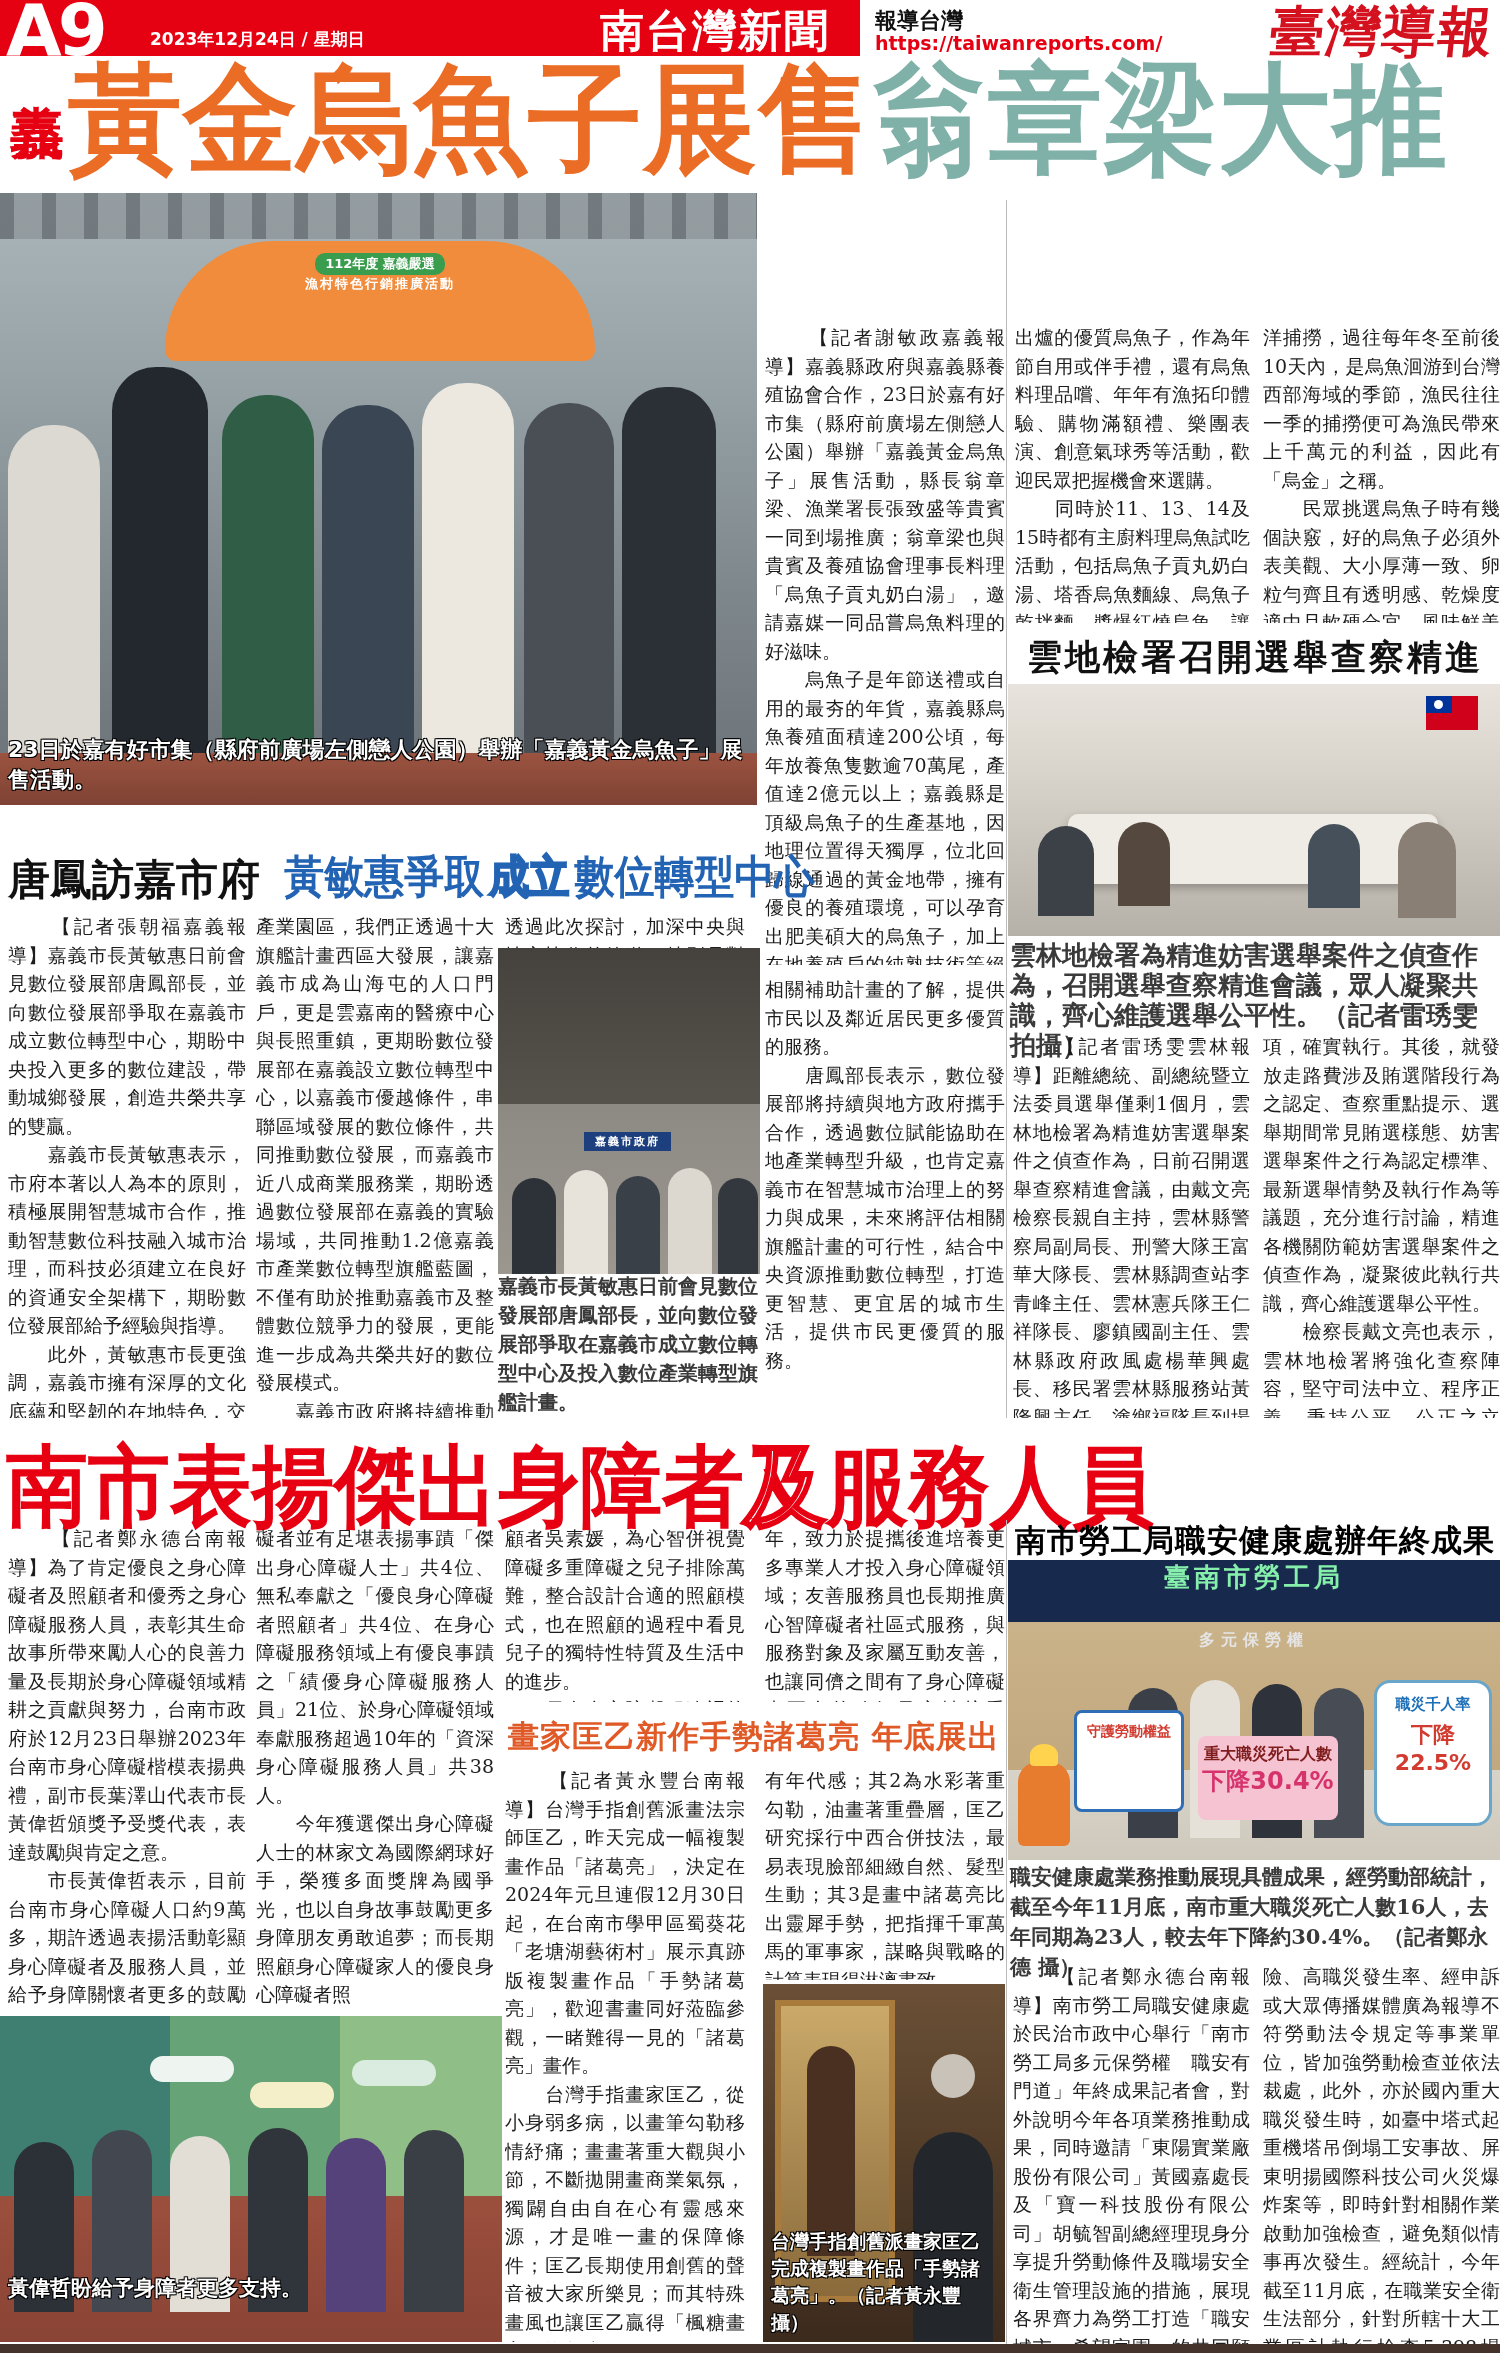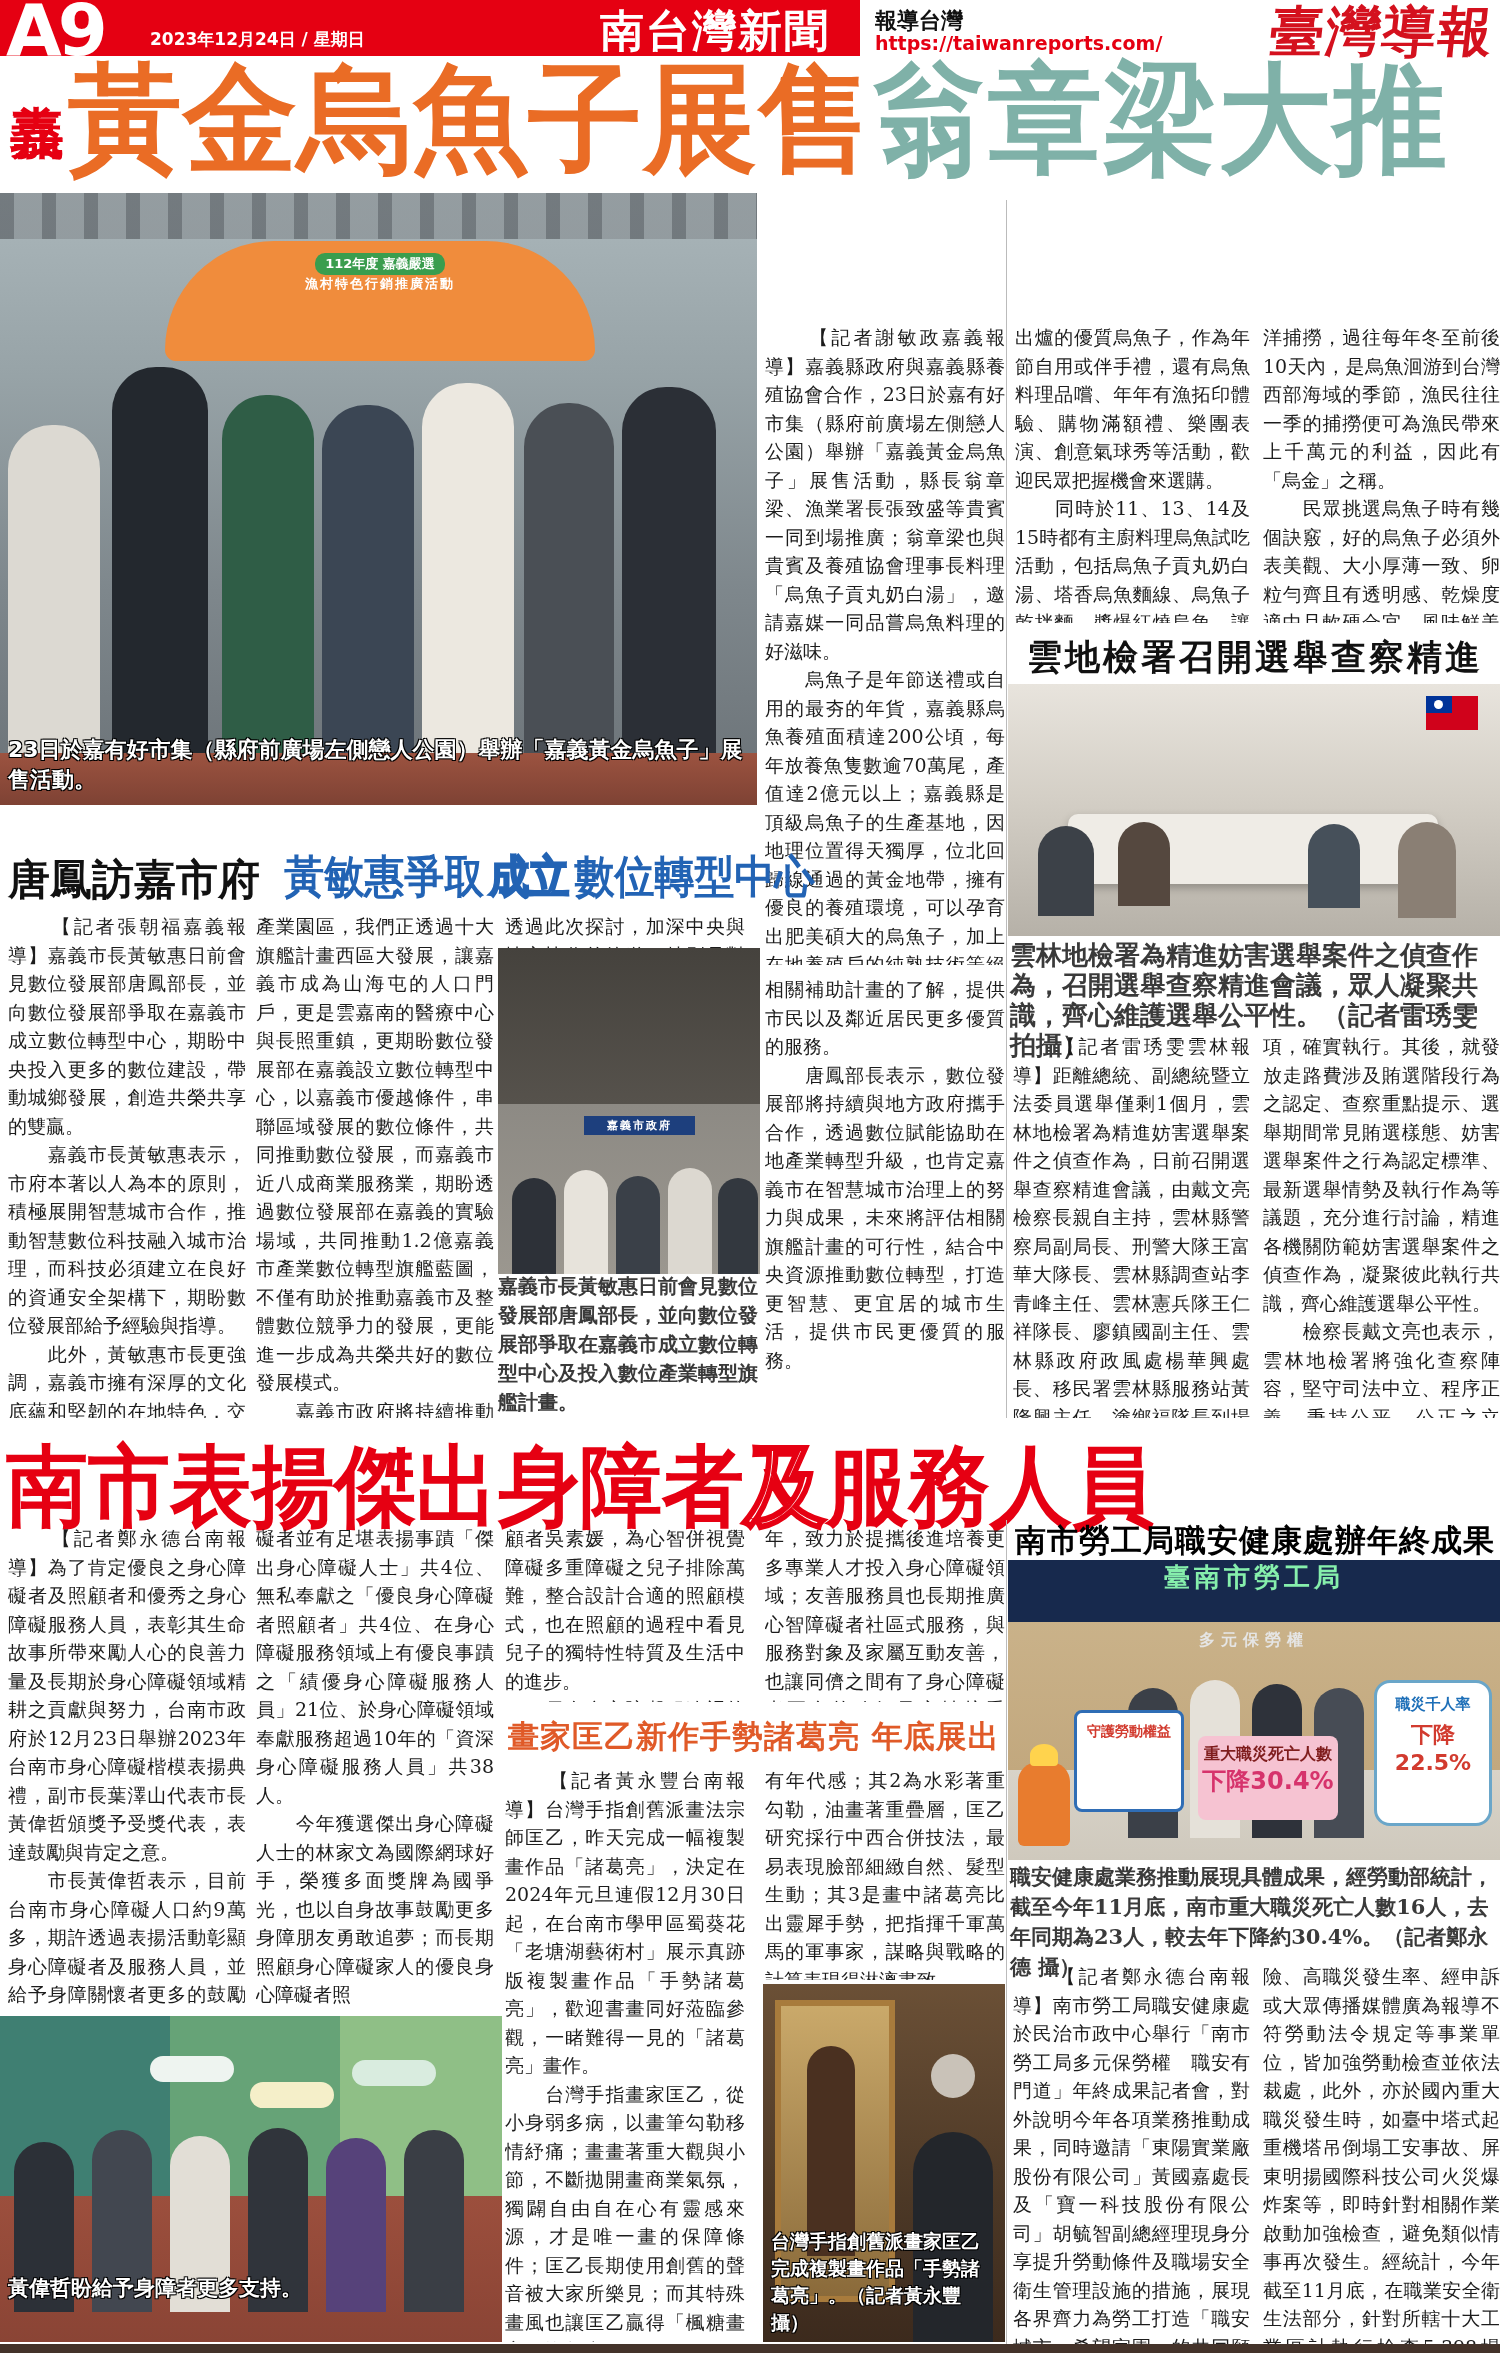--- a/index.html
+++ b/index.html
@@ -117,21 +117,21 @@
 </div>
 <div class="col" style="left:8px;top:912px;width:238px;height:506px;">　　【記者張朝福嘉義報導】嘉義市長黃敏惠日前會見數位發展部唐鳳部長，並向數位發展部爭取在嘉義市成立數位轉型中心，期盼中央投入更多的數位建設，帶動城鄉發展，創造共榮共享的雙贏。
 　　嘉義市長黃敏惠表示，市府本著以人為本的原則，積極展開智慧城市合作，推動智慧數位科技融入城市治理，而科技必須建立在良好的資通安全架構下，期盼數位發展部給予經驗與指導。
 　　此外，黃敏惠市長更強調，嘉義市擁有深厚的文化底蘊和堅韌的在地特色，交通條件優越，周邊有嘉義縣科學園區、民雄航太園區、無人機AI創新應用研發中心等</div>
 <div class="col" style="left:256px;top:912px;width:238px;height:506px;">產業園區，我們正透過十大旗艦計畫西區大發展，讓嘉義市成為山海屯的人口門戶，更是雲嘉南的醫療中心與長照重鎮，更期盼數位發展部在嘉義設立數位轉型中心，以嘉義市優越條件，串聯區域發展的數位條件，共同推動數位發展，而嘉義市近八成商業服務業，期盼透過數位發展部在嘉義的實驗場域，共同推動1.2億嘉義市產業數位轉型旗艦藍圖，不僅有助於推動嘉義市及整體數位競爭力的發展，更能進一步成為共榮共好的數位發展模式。
 　　嘉義市政府將持續推動智慧數位科技融入城市治理，整合設計思維、推動數位轉型、地方創生、跨域整合與永續發展、營造全齡共享、世代宜居的城市。與數位發展部團隊</div>
 <div class="col" style="left:505px;top:912px;width:240px;height:60px;">透過此次探討，加深中央與地方協作的管道，特別是對於數位發展部</div>
 <div class="col" style="left:765px;top:975px;width:240px;height:443px;">相關補助計畫的了解，提供市民以及鄰近居民更多優質的服務。
 　　唐鳳部長表示，數位發展部將持續與地方政府攜手合作，透過數位賦能協助在地產業轉型升級，也肯定嘉義市在智慧城市治理上的努力與成果，未來將評估相關旗艦計畫的可行性，結合中央資源推動數位轉型，打造更智慧、更宜居的城市生活，提供市民更優質的服務。</div>
 <div class="photo" style="left:498px;top:948px;width:262px;height:326px;background:linear-gradient(180deg,#45423d 0%,#56524c 48%,#8d8a84 48%,#9b978f 100%);">
-  <div class="abs" style="left:86px;top:168px;background:#1d3f7d;color:#fff;font-size:11px;font-weight:700;padding:2px 23px;letter-spacing:2px;">嘉義市政府</div>
+  <div class="abs" style="left:86px;top:184px;background:#1d3f7d;color:#fff;font-size:11px;font-weight:700;padding:2px 11px;letter-spacing:2px;">嘉義市政府</div>
   <span class="person" style="left:14px;bottom:0;width:44px;height:96px;background:#2d3138;"></span>
   <span class="person" style="left:66px;bottom:0;width:44px;height:104px;background:#e7e3db;"></span>
   <span class="person" style="left:118px;bottom:0;width:44px;height:98px;background:#3a4048;"></span>
   <span class="person" style="left:170px;bottom:0;width:44px;height:106px;background:#dcd8d0;"></span>
   <span class="person" style="left:220px;bottom:0;width:40px;height:96px;background:#33383f;"></span>
 </div>
 <div class="cap-dark abs" style="left:498px;top:1272px;width:262px;font-size:20px;line-height:29px;">嘉義市長黃敏惠日前會見數位發展部唐鳳部長，並向數位發展部爭取在嘉義市成立數位轉型中心及投入數位產業轉型旗艦計畫。</div>
 
 <div class="abs red-hl" style="left:6px;top:1428px;">
   <span>南市表揚傑出身障者</span><span class="red-outline">及</span><span>服務人員</span>

